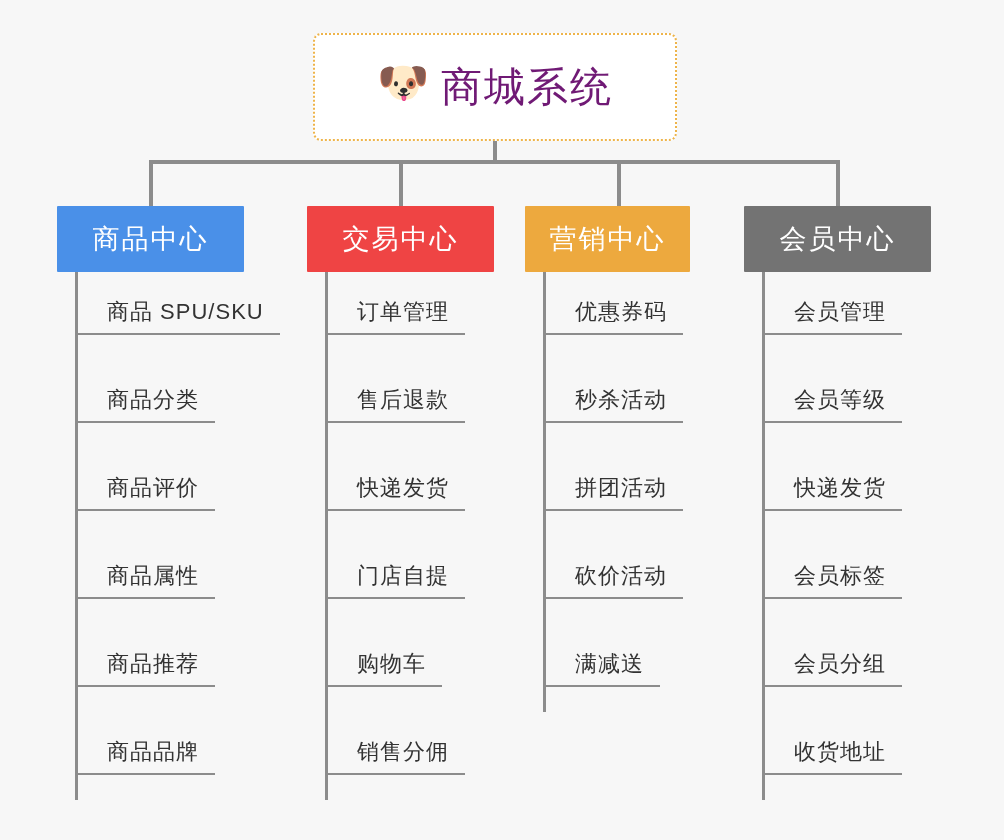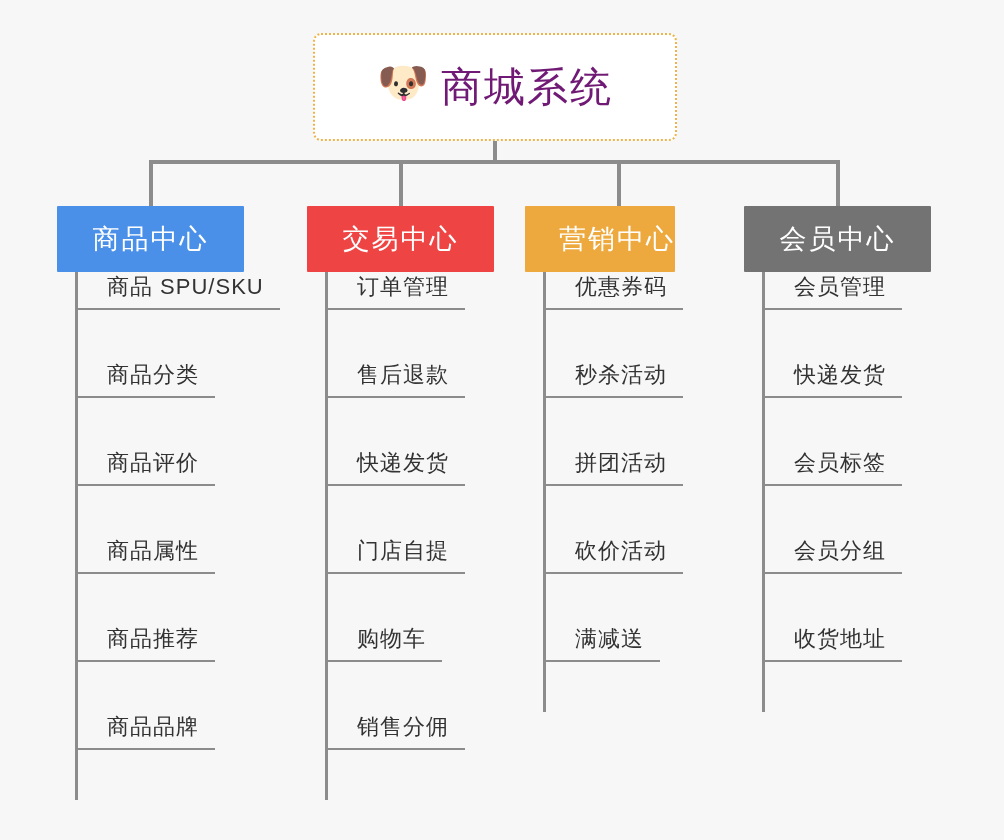--- a/index.html
+++ b/index.html
@@ -87,21 +87,21 @@
     top: 0;
     bottom: 0;
     width: 3px;
     background: #8c8c8c;
   }
 
   .leaf {
     position: relative;
     height: 88px;
     display: flex;
-    align-items: flex-start;
+    align-items: center;
   }
   .leaf-inner {
     position: relative;
     display: inline-block;
     padding: 0 16px 6px 32px;
     border-bottom: 2px solid #8c8c8c;
     white-space: nowrap;
   }
   .leaf-label {
     font-size: 22px;
@@ -175,21 +175,21 @@
       <div class="leaf">
         <div class="leaf-inner"><span class="leaf-label">购物车</span></div>
       </div>
       <div class="leaf">
         <div class="leaf-inner"><span class="leaf-label">销售分佣</span></div>
       </div>
     </div>
   </div>
 
   <div class="column" style="left:525px; width:190px;">
-    <div class="cat-header" style="background:#eda93e; width:150px;justify-content:flex-end;">
+    <div class="cat-header" style="background:#eda93e; width:165px;">
       <span>营销中心</span>
     </div>
     <div class="leaf-area">
       <div class="spine"></div>
       <div class="leaf">
         <div class="leaf-inner"><span class="leaf-label">优惠券码</span></div>
       </div>
       <div class="leaf">
         <div class="leaf-inner"><span class="leaf-label">秒杀活动</span></div>
       </div>
@@ -208,20 +208,23 @@
   <div class="column" style="left:744px; width:190px;">
     <div class="cat-header" style="background:#737373; width:187px;">
       <span>会员中心</span>
     </div>
     <div class="leaf-area">
       <div class="spine"></div>
       <div class="leaf">
         <div class="leaf-inner"><span class="leaf-label">会员管理</span></div>
       </div>
       <div class="leaf">
+        <div class="leaf-inner"><span class="leaf-label">会员等级</span></div>
+      </div>
+      <div class="leaf">
         <div class="leaf-inner"><span class="leaf-label">快递发货</span></div>
       </div>
       <div class="leaf">
         <div class="leaf-inner"><span class="leaf-label">会员标签</span></div>
       </div>
       <div class="leaf">
         <div class="leaf-inner"><span class="leaf-label">会员分组</span></div>
       </div>
       <div class="leaf">
         <div class="leaf-inner"><span class="leaf-label">收货地址</span></div>

